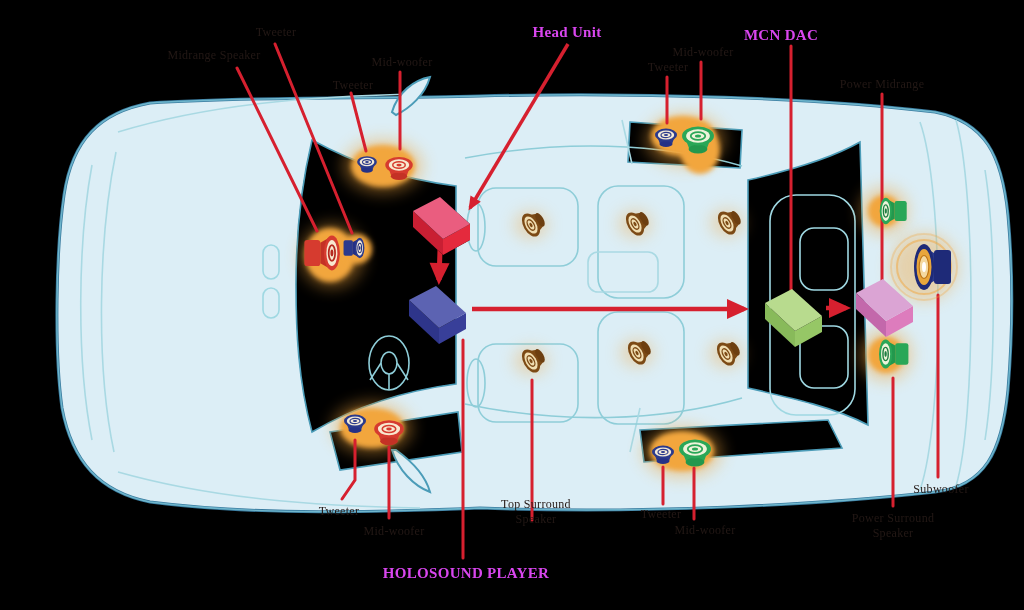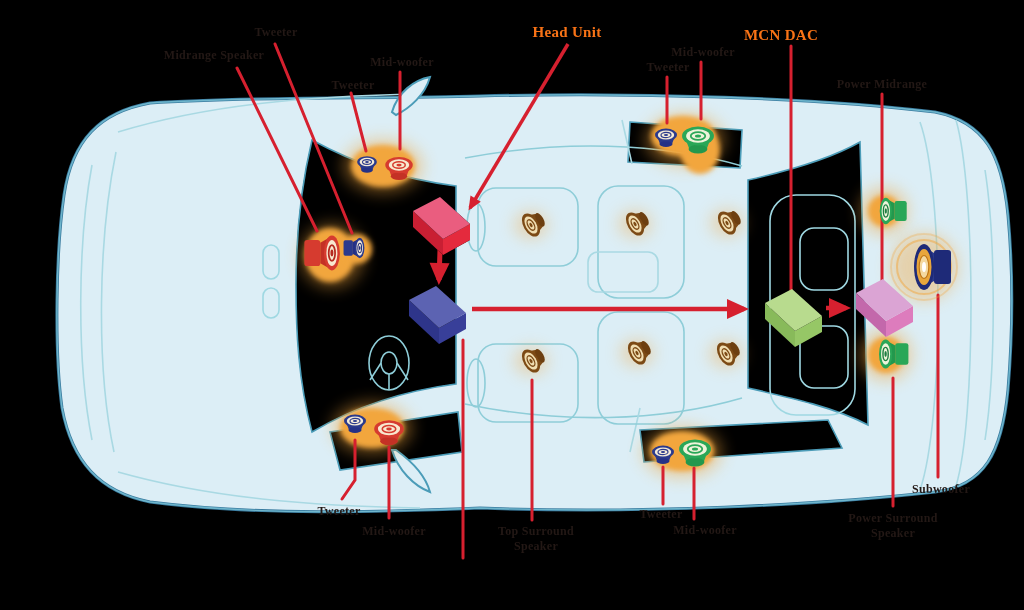--- a/index.html
+++ b/index.html
@@ -1,22 +1,22 @@
 <!DOCTYPE html>
 <html><head>
 <meta charset="utf-8">
 <style>
   html,body{margin:0;padding:0;background:#000;}
   #stage{position:relative;width:1024px;height:610px;background:#000;overflow:hidden;
          font-family:"Liberation Serif", serif;}
   #stage svg{position:absolute;left:0;top:0;}
   .lbl{position:absolute;transform:translate(-50%,-50%);white-space:nowrap;
-       color:#231815;font-weight:bold;font-size:12px;letter-spacing:.3px;text-align:center;}
+       color:#231815;font-weight:normal;font-size:12px;letter-spacing:.3px;text-align:center;}
   .lbl-red{position:absolute;transform:translate(-50%,-50%);white-space:nowrap;
-       color:#f97316;font-weight:bold;font-size:15px;letter-spacing:.3px;text-align:center;}
+       color:#d946ef;font-weight:bold;font-size:15px;letter-spacing:.3px;text-align:center;}
   .ln{display:block;line-height:15px;}
 </style>
 </head>
 <body>
 
 <div id="stage">
 
 <svg width="1024" height="610" viewBox="0 0 1024 610">
   <defs>
     <filter id="soft" x="-80%" y="-80%" width="260%" height="260%">
@@ -262,31 +262,32 @@
     <g transform="translate(884,308)">
       <polygon points="-28,-15 2,13 2,29 -28,1" fill="#c368ab"></polygon>
       <polygon points="2,13 29,-2 29,14 2,29" fill="#dd7cbd"></polygon>
       <polygon points="-28,-15 -1,-29 29,-2 2,13" fill="#dba4d4"></polygon>
     </g>
   </g>
 </svg>
 
 <div class="lbl-red" style="left:567px;top:32px">Head Unit</div>
 <div class="lbl-red" style="left:781px;top:35px">MCN DAC</div>
+<div class="lbl-red" style="left:466px;top:573px">HOLOSOUND PLAYER</div>
 
 <div class="lbl" style="left:276px;top:32px">Tweeter</div>
 <div class="lbl" style="left:214px;top:55px">Midrange Speaker</div>
 <div class="lbl" style="left:402px;top:62px">Mid-woofer</div>
 <div class="lbl" style="left:353px;top:85px">Tweeter</div>
 <div class="lbl" style="left:703px;top:52px">Mid-woofer</div>
 <div class="lbl" style="left:668px;top:67px">Tweeter</div>
 <div class="lbl" style="left:882px;top:84px">Power Midrange</div>
 <div class="lbl" style="left:339px;top:511px">Tweeter</div>
 <div class="lbl" style="left:394px;top:531px">Mid-woofer</div>
-<div class="lbl" style="left:536px;top:539px">
+<div class="lbl" style="left:536px;top:512px">
   <span class="ln">Top Surround</span>
   <span class="ln">Speaker</span>
 </div>
 <div class="lbl" style="left:661px;top:514px">Tweeter</div>
 <div class="lbl" style="left:705px;top:530px">Mid-woofer</div>
 <div class="lbl" style="left:941px;top:489px">Subwoofer</div>
 <div class="lbl" style="left:893px;top:526px">
   <span class="ln">Power Surround</span>
   <span class="ln">Speaker</span>
 </div>

